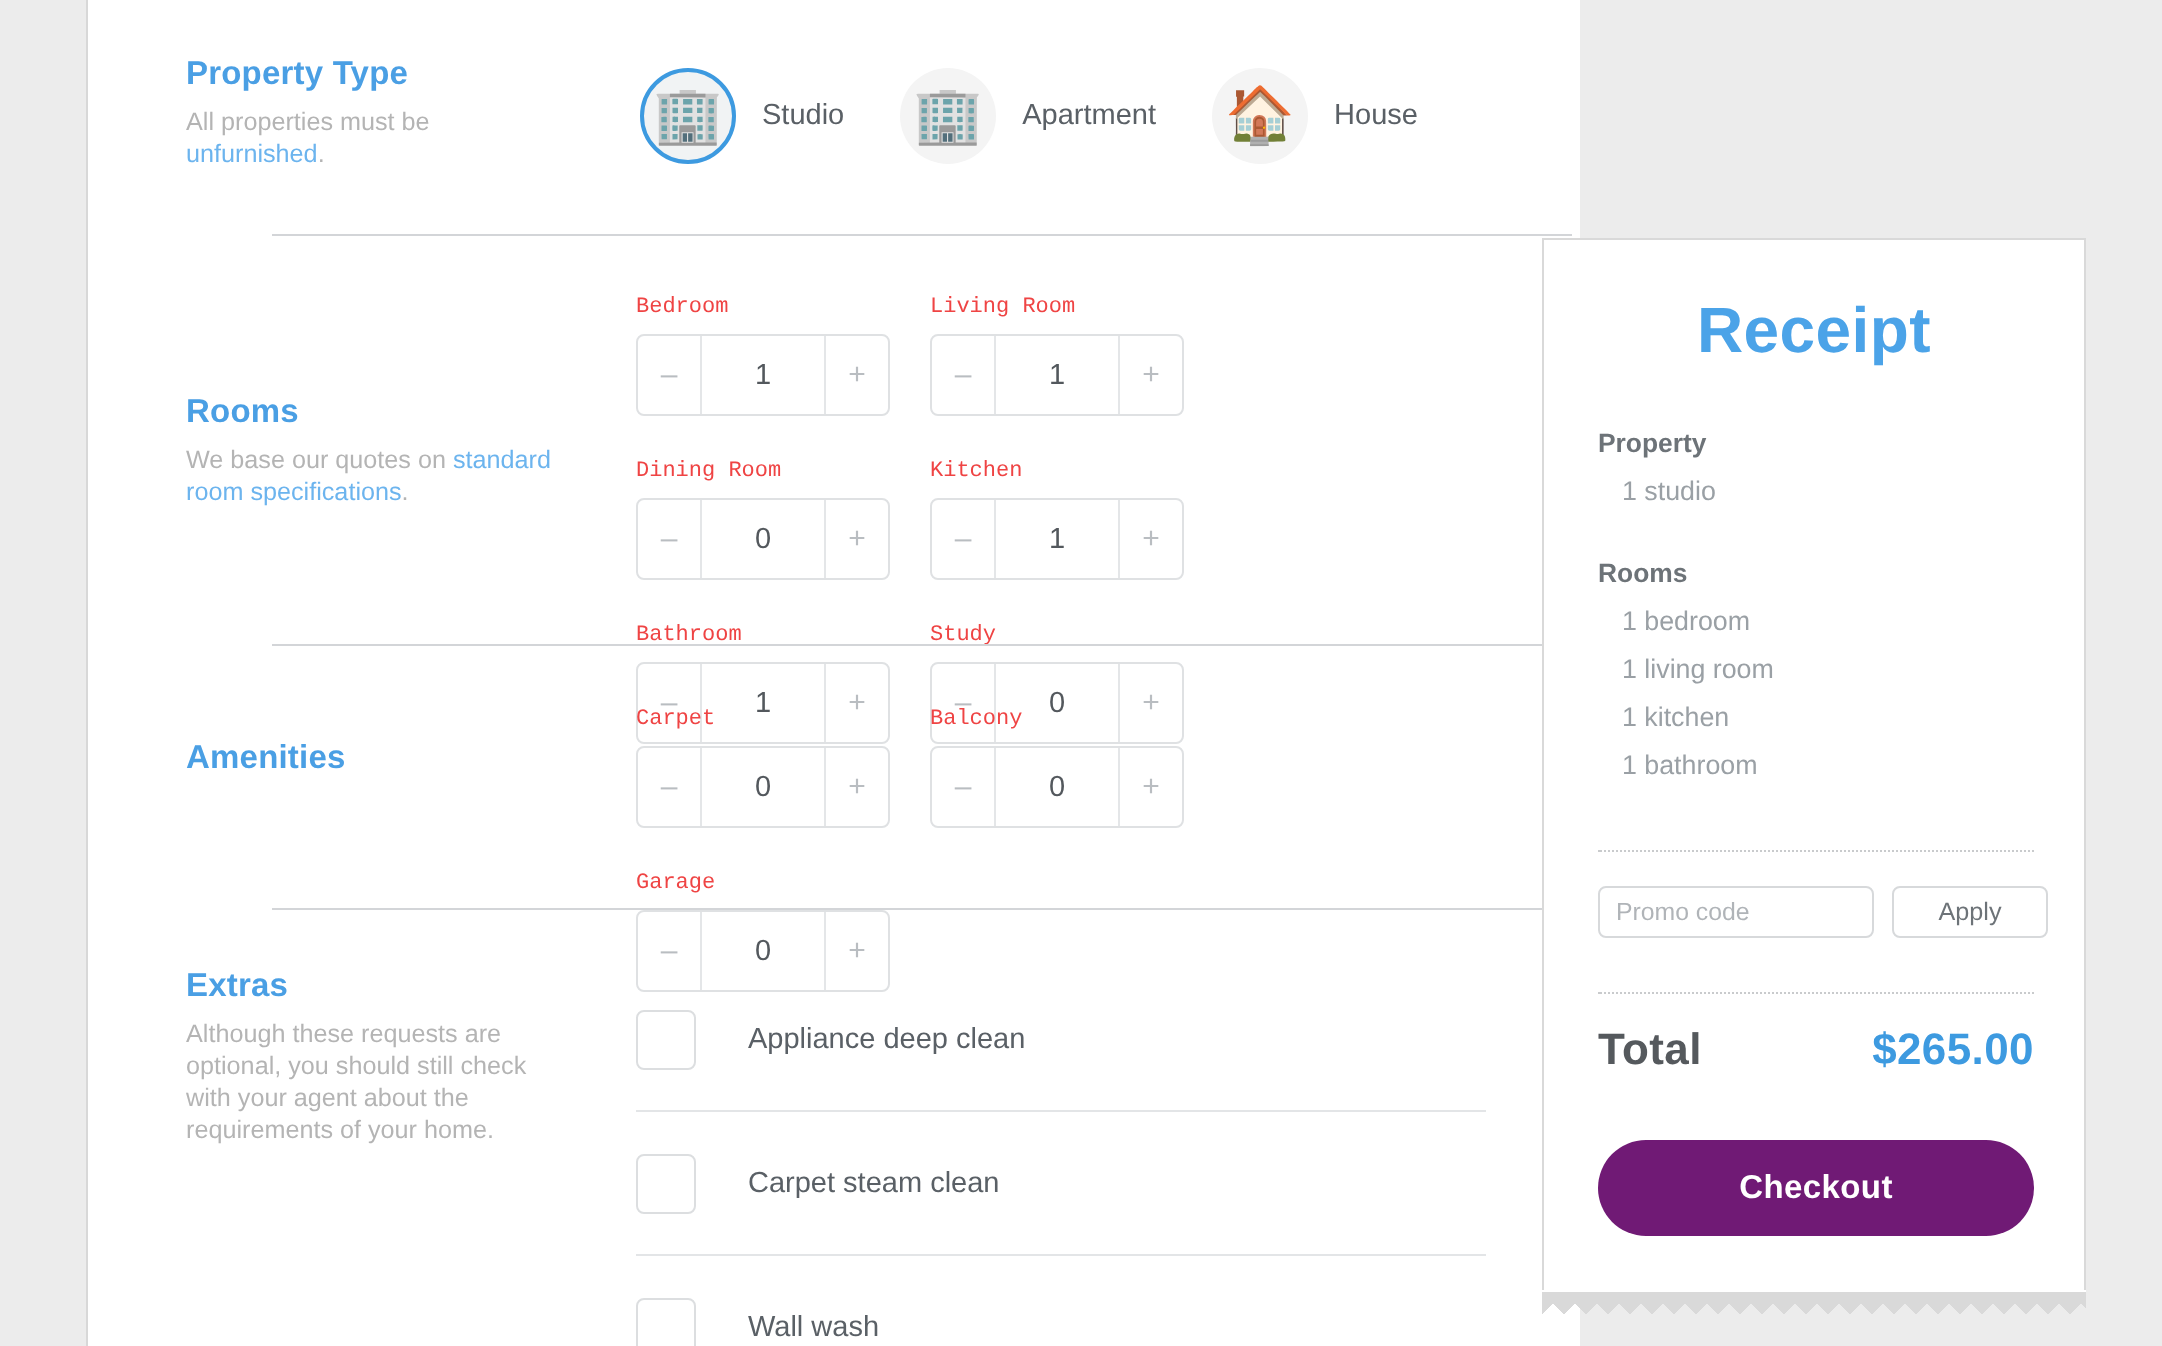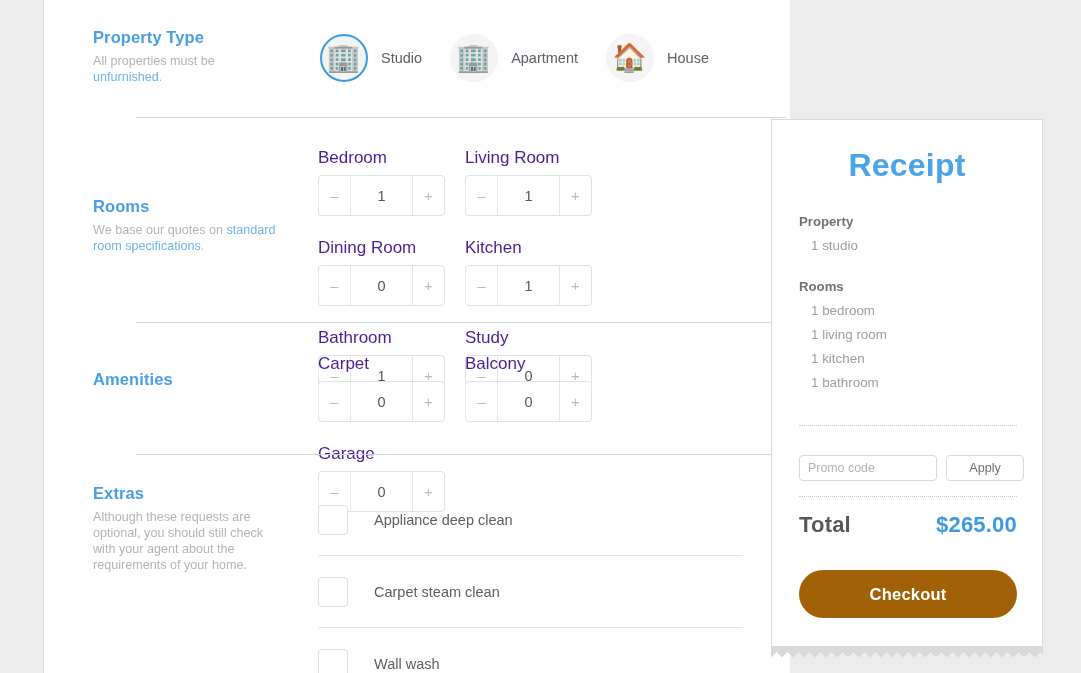--- a/index.html
+++ b/index.html
@@ -106,24 +106,25 @@
     left: 225px;
     top: 0;
     display: flex;
     flex-wrap: wrap;
   }
   .stepper-cell {
     width: 147px;
     margin-bottom: 22px;
   }
   .stepper-label {
-    font-size: 17px;
-    color: #4c1d95;
+    font-size: 11px;
+    color: #ef4444;
     margin-bottom: 7px;
     white-space: nowrap;
+    font-family: Liberation Mono, monospace;
   }
   .stepper {
     display: flex;
     width: 127px;
     height: 41px;
     border: 1px solid #dfe1e3;
     border-radius: 4px;
     box-sizing: border-box;
     background: #fff;
     overflow: hidden;
@@ -244,21 +245,21 @@
   .dotted {
     position: absolute;
     left: 27px;
     width: 218px;
     border-top: 1px dotted #c9cbcd;
     height: 0;
   }
   .promo-row {
     position: absolute;
     left: 27px;
-    top: 335px;
+    top: 323px;
     display: flex;
     align-items: center;
   }
   .promo-input {
     width: 138px;
     height: 26px;
     border: 1px solid #d7d9db;
     border-radius: 4px;
     background: #fff;
     font-family: "Liberation Sans", sans-serif;
@@ -301,21 +302,21 @@
     color: #3d9ae0;
     font-weight: bold;
     letter-spacing: .2px;
   }
   .checkout-btn {
     position: absolute;
     left: 27px;
     top: 450px;
     width: 218px;
     height: 48px;
-    background: #a16207;
+    background: #701a75;
     border: none;
     border-radius: 24px;
     color: #fff;
     font-family: "Liberation Sans", sans-serif;
     font-size: 16.5px;
     font-weight: bold;
     cursor: pointer;
     letter-spacing: .2px;
   }
 </style>

